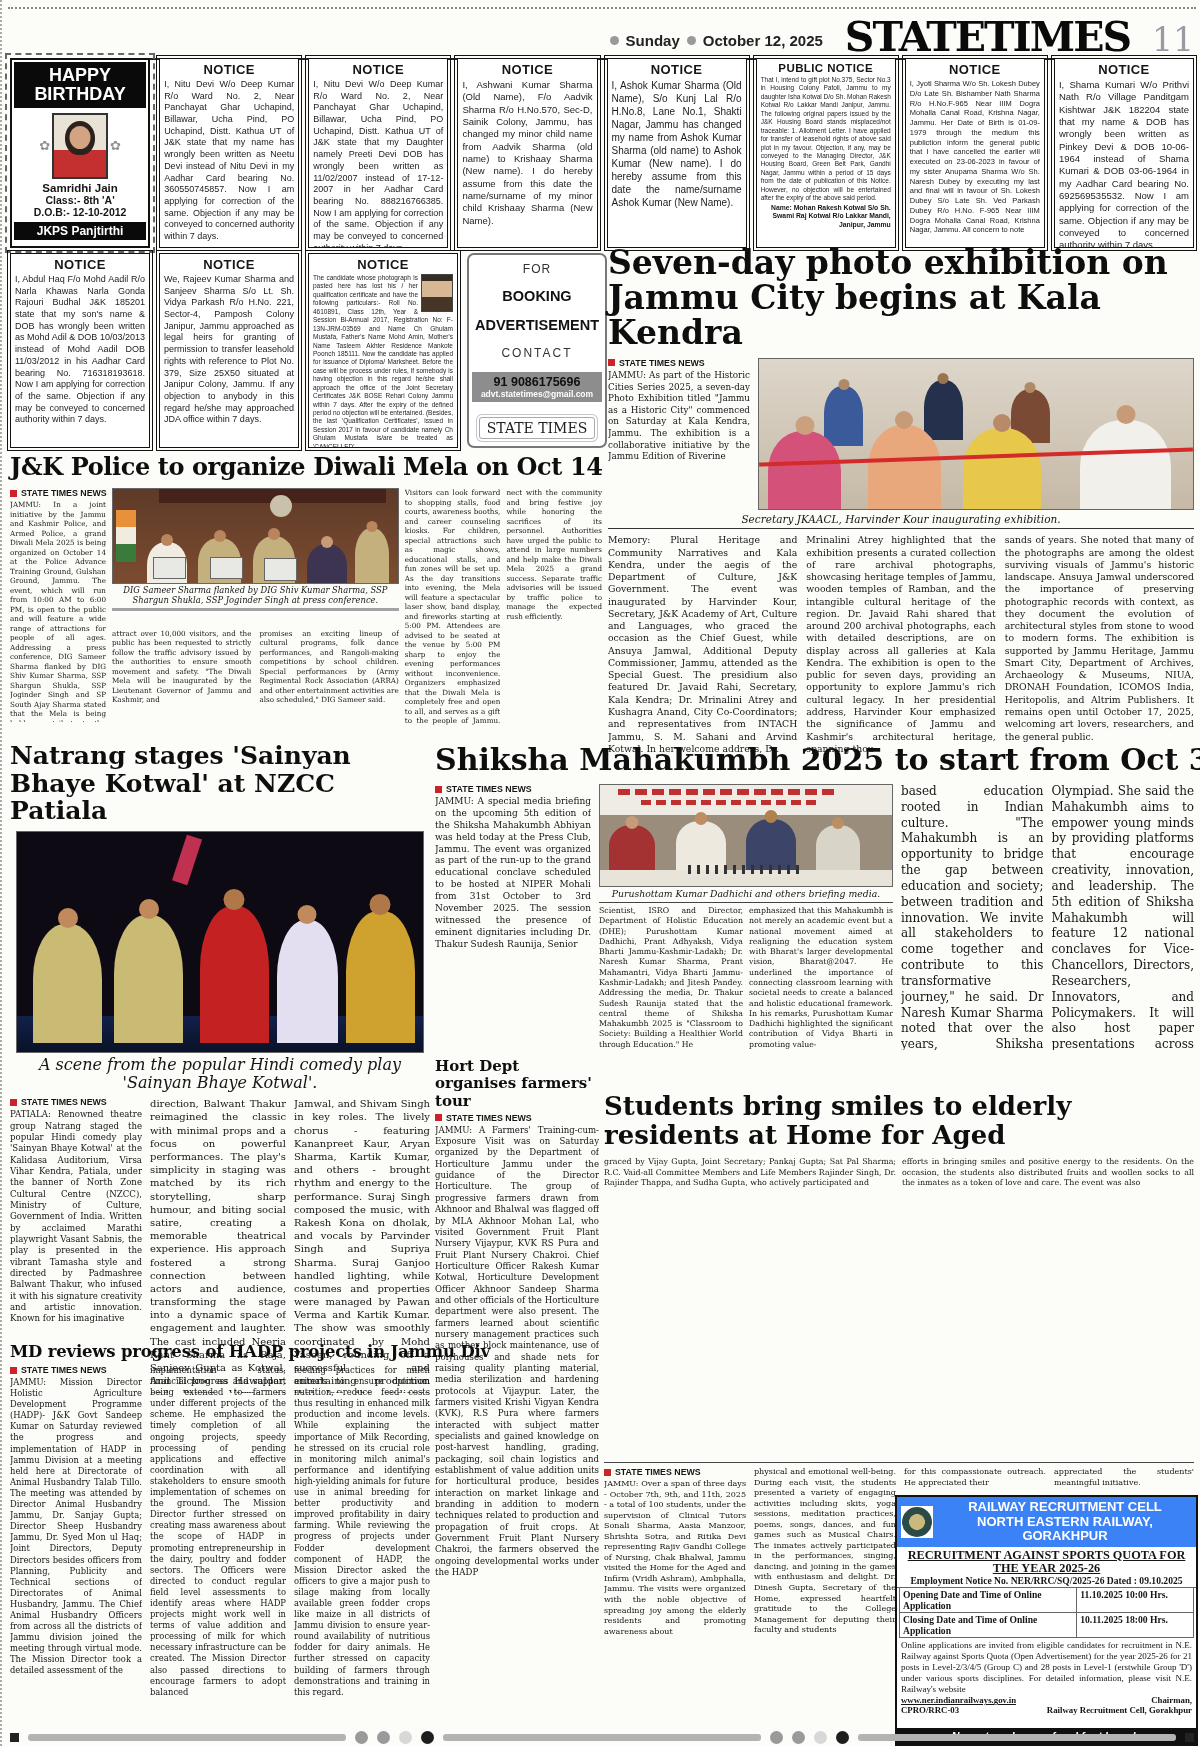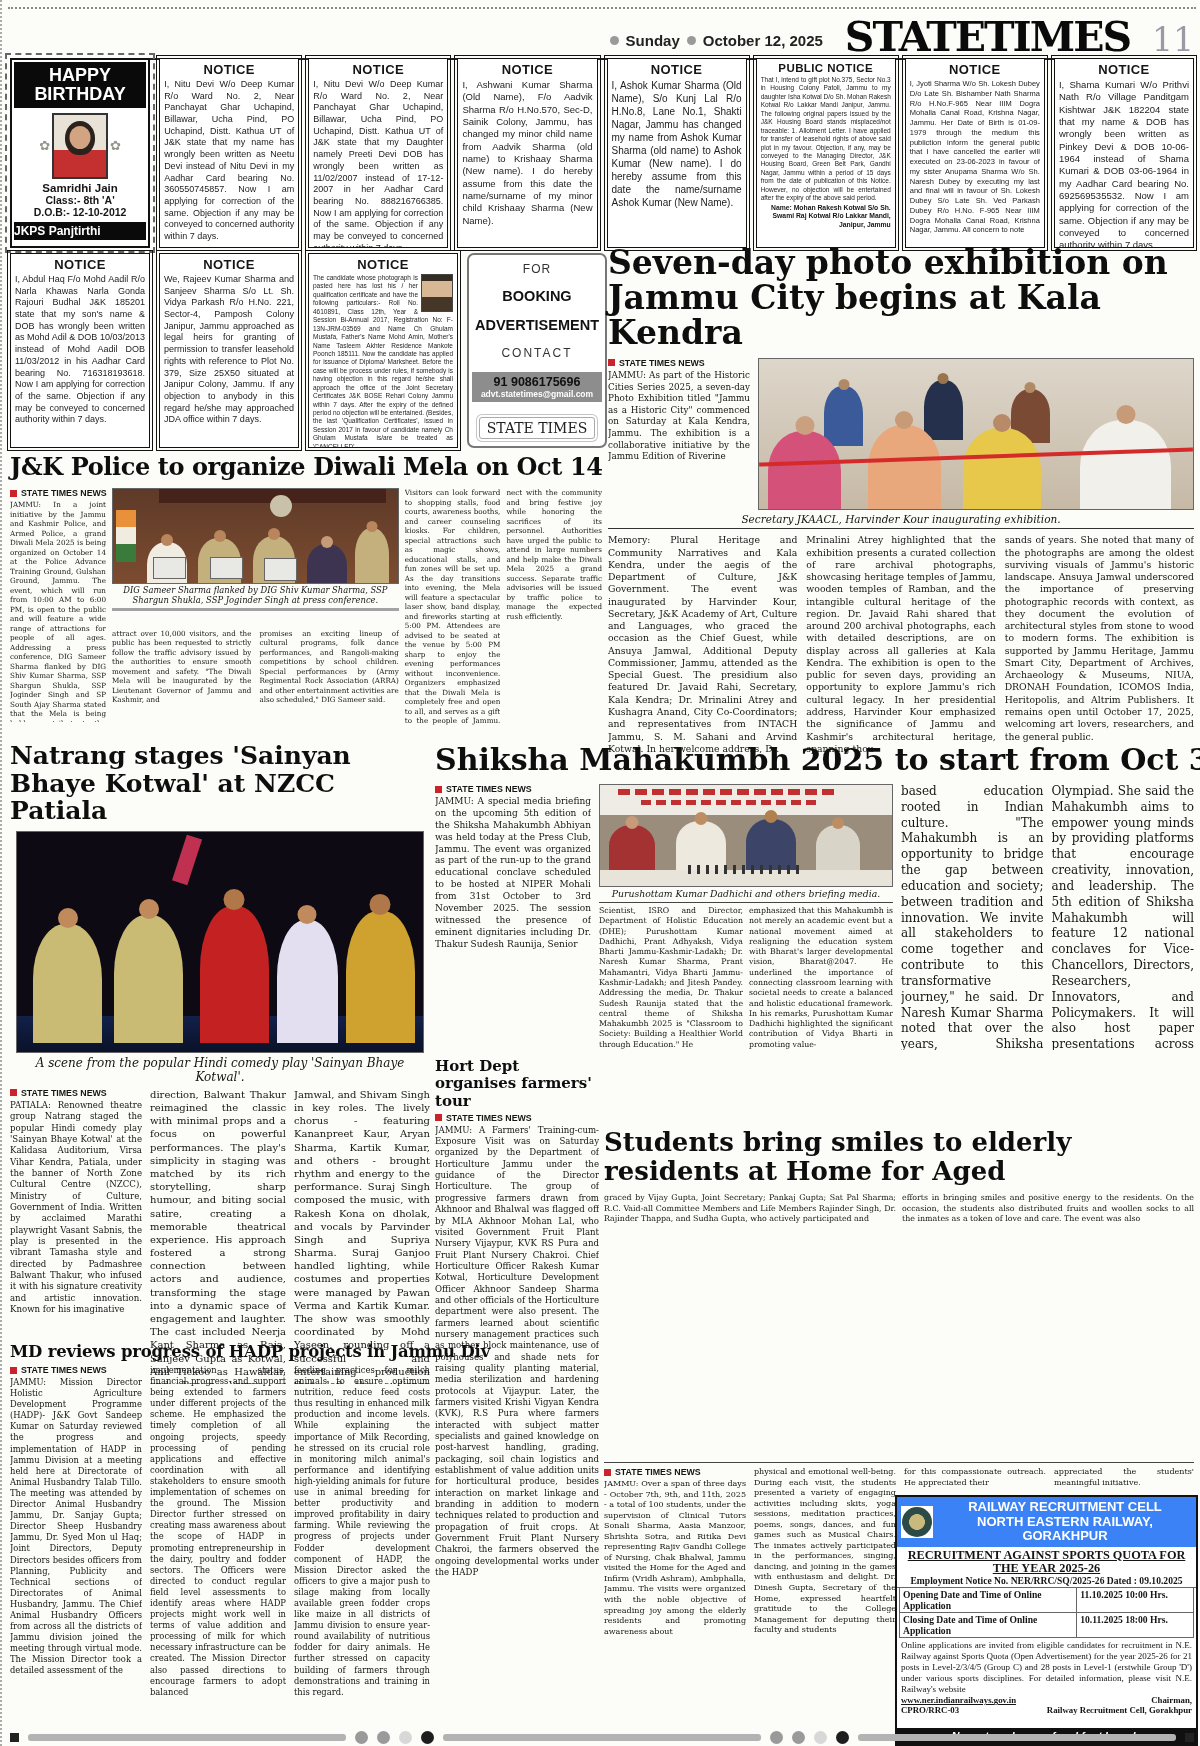--- a/index.html
+++ b/index.html
@@ -40,21 +40,21 @@
   .hb-row{display:flex;align-items:center;gap:2px;margin:5px 0 3px}
   .hb-flower{color:#8f958a;font-size:13px}
   .hb-photo{width:52px;height:62px;border:2px solid #333;background:linear-gradient(#e9e3d7 56%,#c43030 56%);position:relative}
   .hb-photo::before{content:"";position:absolute;top:6px;left:50%;transform:translateX(-50%);
                     width:30px;height:34px;border-radius:50% 50% 46% 46%;background:#2b211d}
   .hb-photo::after{content:"";position:absolute;top:11px;left:50%;transform:translateX(-50%);
                    width:21px;height:23px;border-radius:50%;background:#d2a482}
   .hb-name{font-weight:bold;font-size:11.5px}
   .hb-line{font-weight:bold;font-size:10.5px}
   .hb-school{background:#0a0a0a;color:#fff;font-weight:bold;font-size:12px;width:100%;
-             text-align:left;padding:2px 0;margin-top:4px}
+             text-align:center;padding:2px 0;margin-top:4px}
 
   
   .book{border:2px solid #777;border-radius:7px;background:#fff;display:flex;flex-direction:column;
         align-items:center;justify-content:space-between;text-align:center;padding:7px 3px;
         font-family:"Liberation Sans",sans-serif;overflow:hidden}
   .book-for{font-size:12px;color:#333;letter-spacing:1px}
   .book-big{font-weight:bold;font-size:14.5px;line-height:1.2;color:#111}
   .book-contact{font-size:12px;color:#333;letter-spacing:2px}
   .book-gray{background:#8d8d8d;width:100%;padding:3px 0}
   .book-phone{font-weight:bold;font-size:12.5px;color:#101010}
@@ -96,21 +96,21 @@
   .pol-mid{width:288px;display:flex;flex-direction:column}
   .pol-photo{height:94px;background:linear-gradient(#5e3a28,#7c4c30)}
   .pol-cap{font-size:8.4px;margin:2px 0}
   .pol-sub{display:flex;gap:8px;flex:1;border-top:3px solid #a3a3a3;padding-top:18px}
   .pol-sub .jtext{flex:1;font-size:7.2px}
 
   
   #art-nat{position:absolute;left:8px;top:742px;width:420px;height:596px}
   .hl-nat{font-size:25px;line-height:1.1;margin:0 0 6px}
   .nat-photo{height:220px;margin:0 6px;background:#0e0a13}
-  .nat-cap{font-size:12px;margin:3px 0 4px}
+  .nat-cap{font-size:16px;margin:3px 0 4px}
   .nat-cols{display:flex;gap:8px;height:296px}
   .nat-cols .jtext{flex:1;font-size:10px}
 
   
   #art-md{position:absolute;left:8px;top:1342px;width:420px;height:400px}
   .hl-md{font-size:16.5px;white-space:nowrap;letter-spacing:-.2px;margin:0 0 4px}
   .md-cols{display:flex;gap:8px;height:368px}
   .md-cols .jtext{flex:1;font-size:8.4px}
 
   
@@ -124,21 +124,21 @@
   .shk-sub{display:flex;gap:6px;flex:1;border-top:1px solid #444;padding-top:3px}
   .shk-sub .jtext{flex:1;font-size:7.8px}
   .shk-c{flex:1;font-size:12px}
 
   
   #col-hort{position:absolute;left:433px;top:1058px;width:164px;height:684px}
   .hl-hort{font-size:15px;line-height:1.15;margin:0 0 3px}
   .hort-body{font-size:8.6px;height:636px}
 
   
-  #art-stu{position:absolute;left:602px;top:1128px;width:590px;height:366px}
+  #art-stu{position:absolute;left:602px;top:1092px;width:590px;height:366px}
   .hl-stu{font-size:26px;line-height:1.12;margin:0 0 7px}
   .stu-row{display:flex;gap:8px}
   .stu-main{width:386px}
   .stu-photo{height:270px;background:linear-gradient(#d6cbb8,#c2b5a0)}
   .stu-cap{font-size:10px;margin:3px 0}
   .stu-side{flex:1;display:flex;gap:6px}
   .stu-side .jtext{flex:1;font-size:7.9px}
   #stu-bottom{position:absolute;left:602px;top:1462px;width:590px;height:280px;display:flex;gap:8px;
               border-top:1px solid #444;padding-top:4px}
   .stb{font-size:8px}

